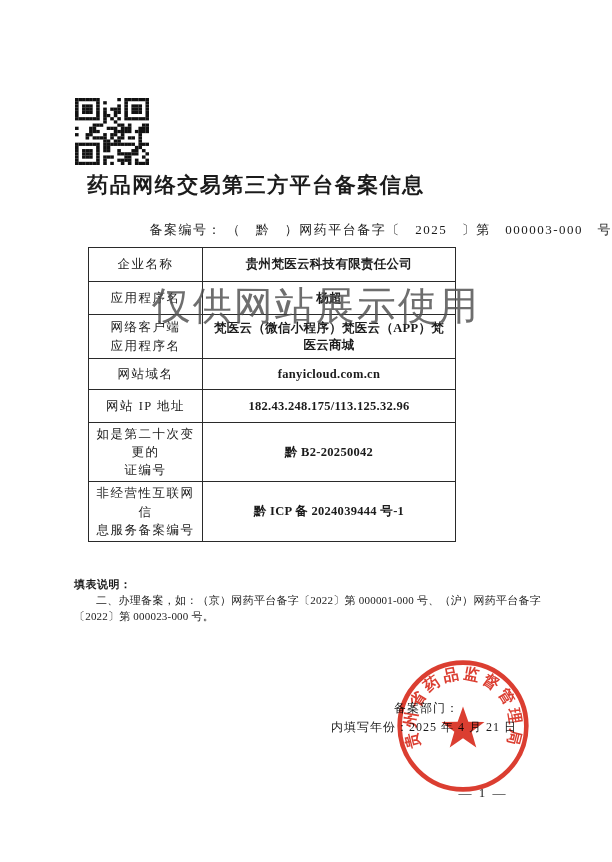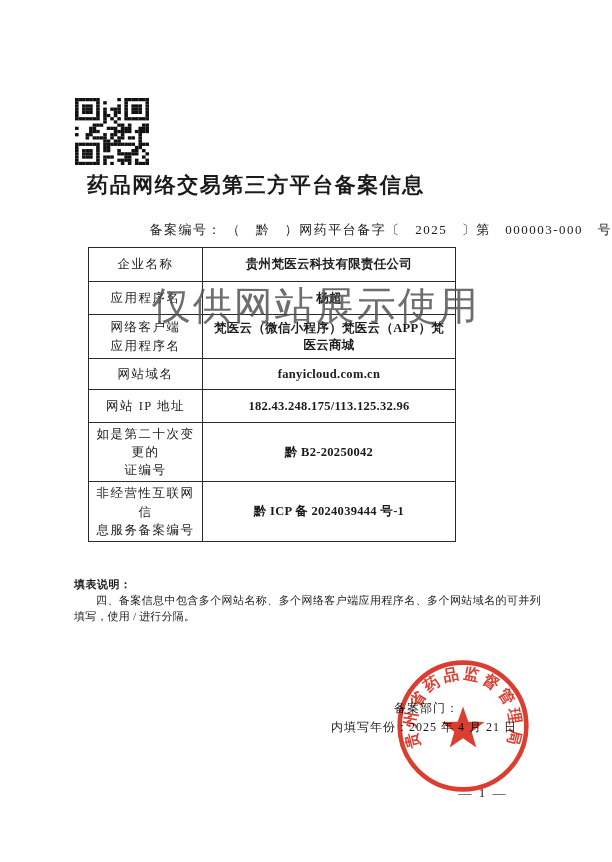--- a/index.html
+++ b/index.html
@@ -361,21 +361,21 @@
 息服务备案编号</td>
       <td class="val">黔 ICP 备 2024039444 号-1</td>
     </tr>
   </tbody>
 </table>
 
 <div class="watermark">仅供网站展示使用</div>
 
 <div class="notes">
   <div class="heading">填表说明：</div>
-  <p>四、备案信息中包含多个网站名称、多个网络客户端应用程序名、多个网站域名的可并列填写，使用 / 进行分隔。</p>
+  <p>二、办理备案，如：（京）网药平台备字〔2022〕第 000001-000 号、（沪）网药平台备字〔2022〕第 000023-000 号。</p>
 </div>
 
 <div class="dept-line">备案部门：</div>
 <div class="date-line"><span>内填写年份：</span><span>2025 年 4 月 21 日</span></div>
 
 <div class="stamp">
   <svg viewBox="0 0 134 134">
     <circle class="ring" cx="67" cy="67" r="61.5" fill="none" stroke-width="4.5"></circle>
     <path id="seal-arc" d="M 26,88 A 46,46 0 1 1 108,88" fill="none"></path>
     <text class="arc-text"><textPath href="#seal-arc" startOffset="50%" text-anchor="middle">贵州省药品监督管理局</textPath></text>

